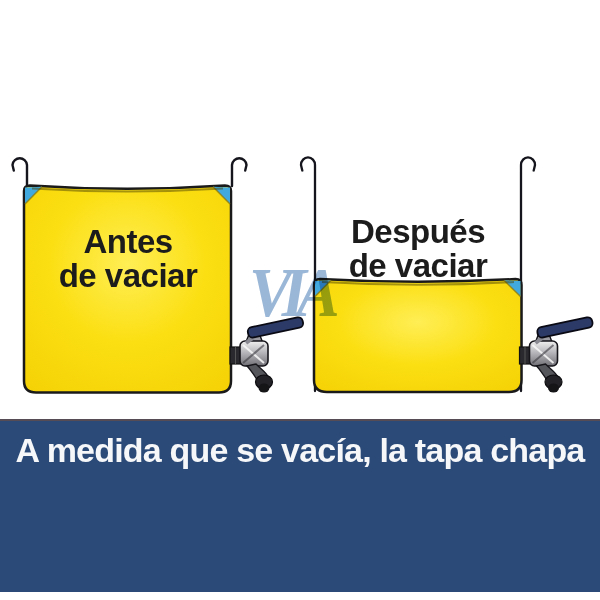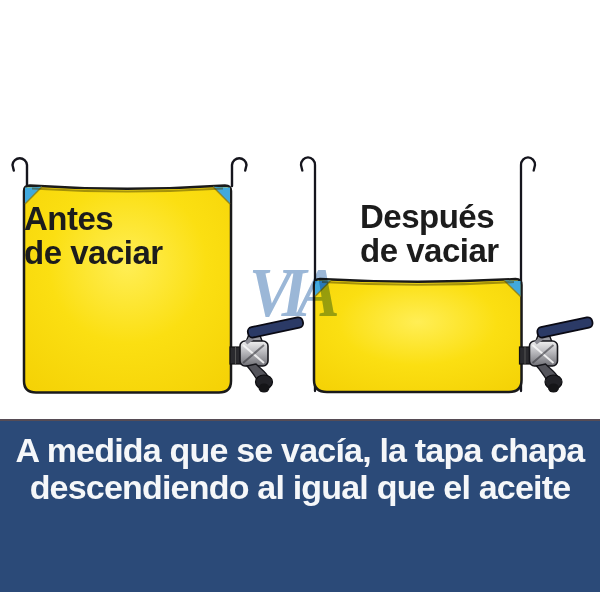--- a/index.html
+++ b/index.html
@@ -2,26 +2,26 @@
 <html style="--liquid-yellow: #f3cf03; --liquid-light: #ffee55; --seal-blue: #41a9dd; --banner-navy: #2b4a78; --handle-blue: #2b3a66; --watermark-blue: #7fa3cc;"><head>
 <meta charset="utf-8">
 <style>
   html,body{margin:0;padding:0;background:#ffffff;}
   .canvas{
     position:relative;width:600px;height:600px;background:#ffffff;overflow:hidden;
     font-family:"Liberation Sans", sans-serif;
   }
   .scene{position:absolute;left:0;top:0;}
   .tank-label{
-    position:absolute;text-align:left;color:#1c1c1c;font-weight:bold;
-    font-size:33px;line-height:34px;letter-spacing:-0.5px;
+    position:absolute;text-align:center;color:#1c1c1c;font-weight:bold;
+    font-size:33px;line-height:34px;letter-spacing:-0.5px;margin-top:23px;
   }
   .tank-label .line{display:block;}
   #label-left{left:24px;top:202px;width:208px;}
-  #label-right{left:314px;top:200px;width:208px;padding-left:46px;}
+  #label-right{left:314px;top:192px;width:208px;}
   .watermark{
     position:absolute;left:249px;top:258px;width:110px;
     font-family:"Liberation Serif", serif;font-style:italic;font-weight:bold;
     font-size:70px;line-height:70px;letter-spacing:-11px;
     color:var(--watermark-blue,#7fa3cc);opacity:0.78;
     mix-blend-mode:multiply;transform:scaleX(0.92);transform-origin:left top;
     pointer-events:none;
   }
   .banner{
     position:absolute;left:0;top:419px;width:600px;height:173px;
@@ -110,17 +110,16 @@
   <div class="tank-label" id="label-right">
     <span class="line">Después</span>
     <span class="line">de vaciar</span>
   </div>
 
   <div class="watermark">VIA</div>
 
   <div class="banner">
     <div class="caption">
       <div class="cap-line">A medida que se vacía, la tapa chapa</div>
-      <div class="cap-line">descendiendo al igual que el aceite</div>
     </div>
   </div>
 
 </div>
 
 </body></html>

